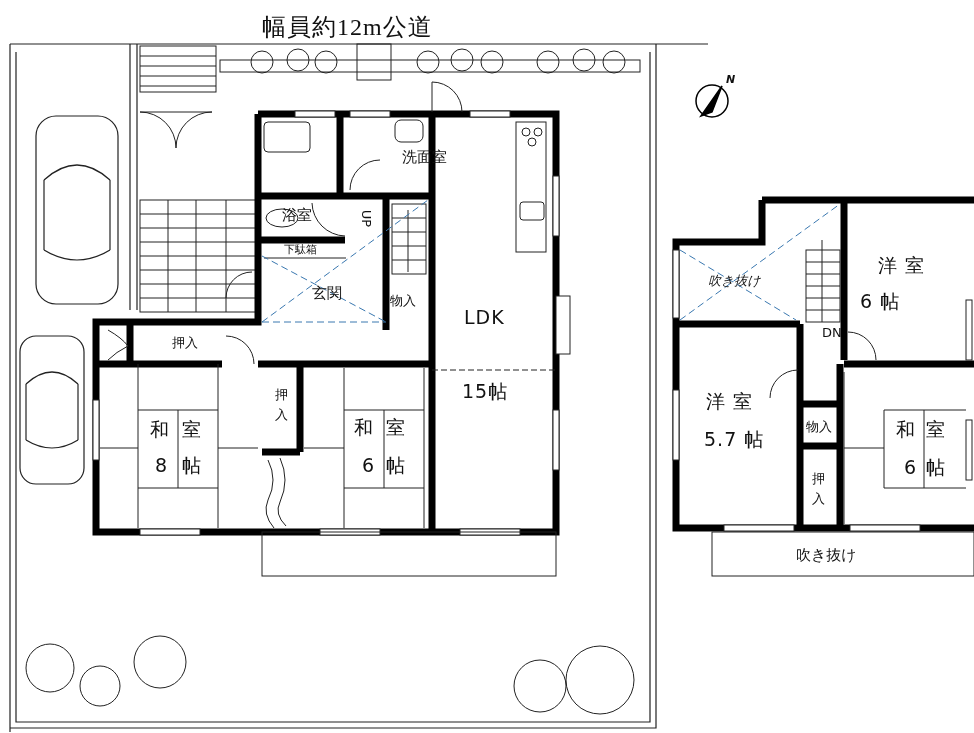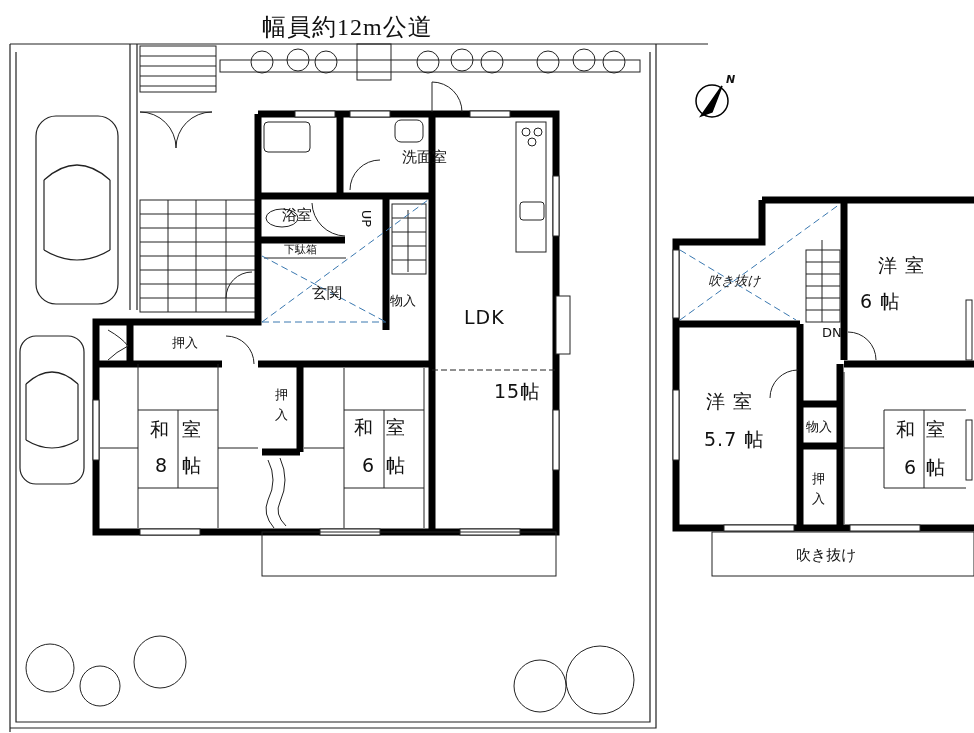--- a/index.html
+++ b/index.html
@@ -212,21 +212,21 @@
 <div class="lbl road">幅員約12m公道</div>
 <div class="lbl xs" style="left:726px; top:74px; font-style:italic; font-weight:bold;">N</div>
 
 <div class="lbl md" style="left:282px; top:168px;margin-top:40px;">浴室</div>
 <div class="lbl md" style="left:358px; top:150px;margin-left:44px;">洗面室</div>
 <div class="lbl sm" style="left:358px; top:212px; transform:rotate(90deg);">UP</div>
 <div class="lbl xs" style="left:284px; top:244px;">下駄箱</div>
 <div class="lbl md" style="left:280px; top:286px;margin-left:32px;">玄関</div>
 <div class="lbl sm" style="left:390px; top:294px;">物入</div>
 <div class="lbl lg" style="left:464px; top:308px;">LDK</div>
-<div class="lbl lg" style="left:462px; top:382px;margin-left:32px;">15帖</div>
+<div class="lbl lg" style="left:462px; top:382px;">15帖</div>
 <div class="lbl sm" style="left:172px; top:336px;">押入</div>
 <div class="lbl sm" style="left:275px; top:388px;">押</div>
 <div class="lbl sm" style="left:275px; top:408px;">入</div>
 
 <div class="lbl lg" style="left:150px; top:420px;">和</div>
 <div class="lbl lg" style="left:182px; top:420px;">室</div>
 <div class="lbl lg" style="left:155px; top:456px;">8</div>
 <div class="lbl lg" style="left:182px; top:456px;">帖</div>
 
 <div class="lbl lg" style="left:354px; top:418px;">和</div>

